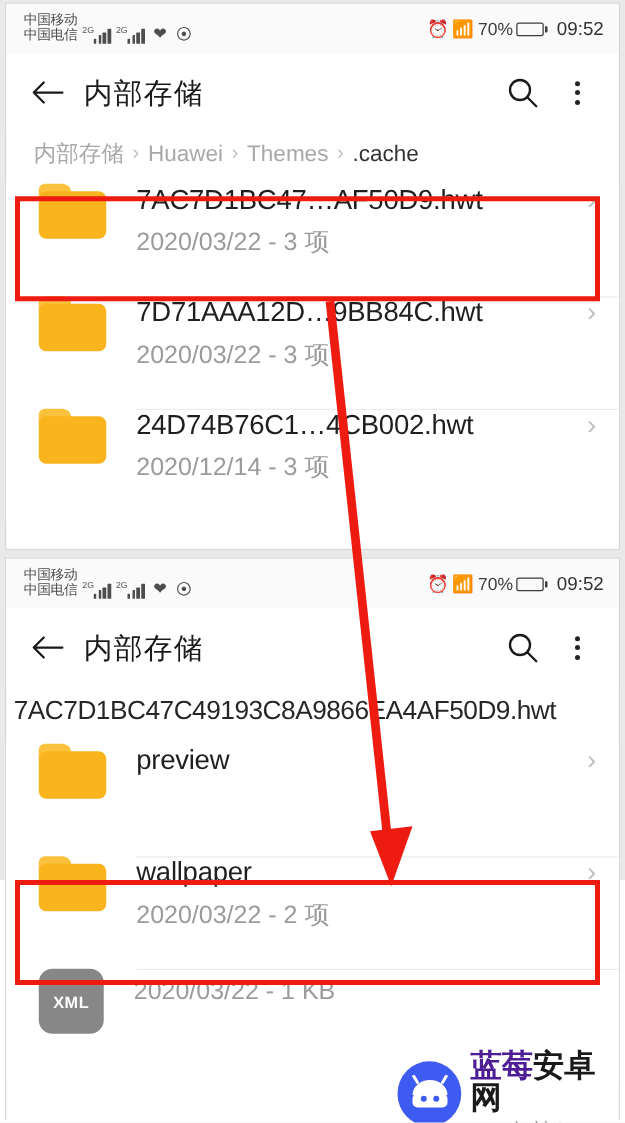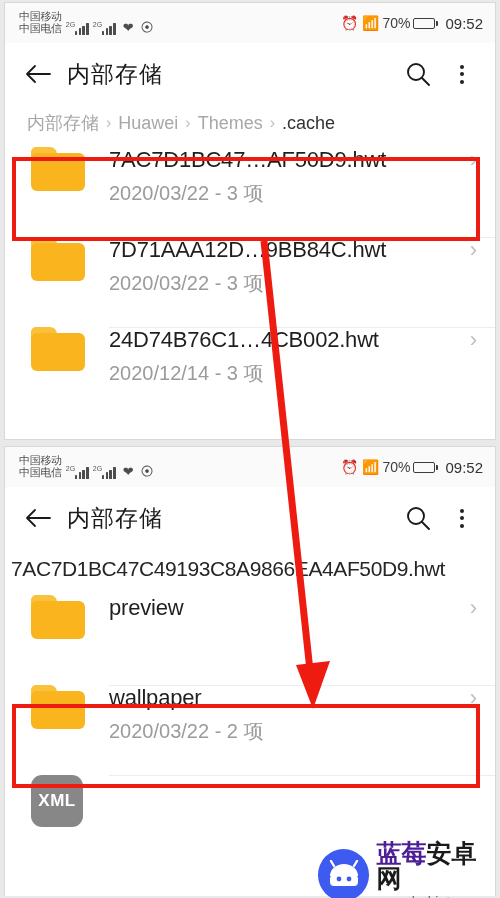--- a/index.html
+++ b/index.html
@@ -2,21 +2,21 @@
 <html><head>
 <meta charset="utf-8">
 <style>
   * { box-sizing: border-box; margin: 0; padding: 0; }
   html, body {
     width: 500px; height: 898px;
     background: #ffffff;
     font-family: "Liberation Sans", "DejaVu Sans", sans-serif;
     overflow: hidden;
   }
-  #page { position: relative; width: 500px; height: 898px; background: #e9e9e9; }
+  #page { position: relative; width: 500px; height: 704px; background: #e9e9e9; }
 
   
   .panel { position: absolute; left: 4px; width: 492px; background: #ffffff; overflow: hidden; }
   #panel-top    { top: 2px;   height: 438px; border: 1px solid #d8d8d8; }
   #panel-bottom { top: 446px; height: 450px; border: 1px solid #d8d8d8; border-bottom: none; }
 
   
   .statusbar {
     height: 40px; background: #fafafa;
     display: flex; align-items: center; justify-content: space-between;
@@ -66,21 +66,21 @@
     position: absolute; left: 0; top: 0; width: 26px; height: 12px;
     background: #F9C13C; border-radius: 5px 7px 0 0;
   }
   .folder .body {
     position: absolute; left: 0; top: 6px; width: 54px; height: 38px;
     background: #F9B41E; border-radius: 6px;
   }
   .xmlicon {
     width: 52px; height: 52px; flex: 0 0 52px; background: #878787; border-radius: 11px;
     display: flex; align-items: center; justify-content: center;
-    color: #fff; font-size: 17px; letter-spacing: .5px; font-weight: bold;
+    color: #fff; font-size: 13px; letter-spacing: .5px; font-weight: bold;
   }
   .meta { margin-left: 24px; flex: 1; min-width: 0; }
   .fname { font-size: 22px; color: #1f1f1f; letter-spacing: -0.2px; white-space: nowrap; }
   .fsub { font-size: 20px; color: #9b9b9b; margin-top: 7px; white-space: nowrap; }
   .chev { color: #bfbfbf; font-size: 22px; flex: 0 0 auto; padding-left: 6px; }
 
   
   .hl { position: absolute; border: 4px solid #ee1b11; pointer-events: none; }
   #hl-top    { left: 12px;  top: 157px; width: 468px; height: 84px; }
   #hl-bottom { left: 12px;  top: 704px; width: 468px; height: 84px; }
@@ -302,20 +302,21 @@
           </div>
         <div class="meta">
           <div class="fname">wallpaper</div>
           <div class="fsub">2020/03/22 - 2 项</div>
         </div>
         <div class="chev">›</div>
       </div>
       <div class="row">
         <div class="xmlicon">XML</div>
         <div class="meta">
+          <div class="fsub">2020/03/22 - 1 KB</div>
         </div>
         <div class="chev"></div>
       </div>
     </div>
   </div>
 
   <div class="hl" id="hl-top"></div>
   <div class="hl" id="hl-bottom"></div>
 
   <svg id="arrow" viewBox="0 0 500 898">

